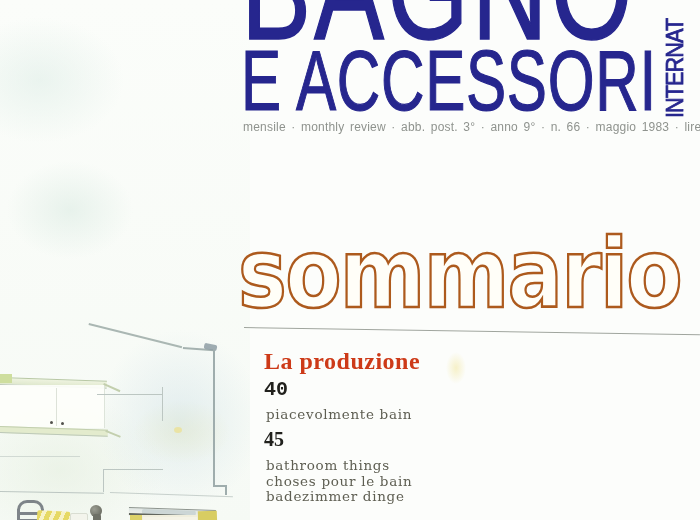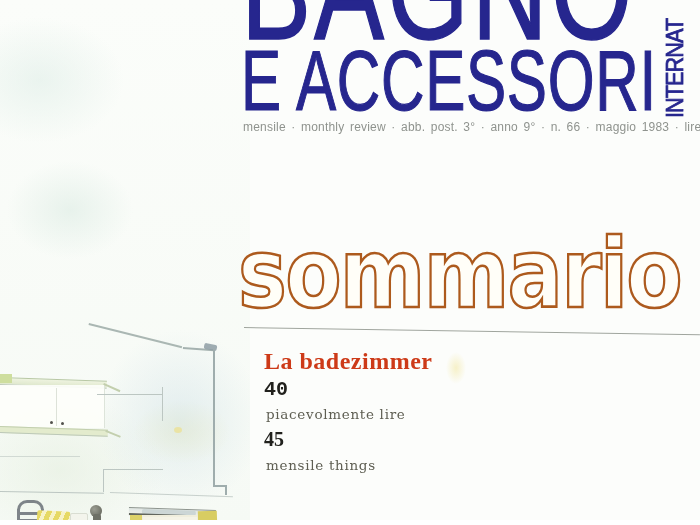--- a/index.html
+++ b/index.html
@@ -191,26 +191,28 @@
     <div class="abs title-vertical">INTERNAT</div>
     <div class="abs issue-line">mensile · monthly review · abb. post. 3° · anno 9° · n. 66 · maggio 1983 · lire 3.500</div>
   </header>
 
   <div class="abs sommario">sommario</div>
 
   <section>
     <div class="abs section-rule"></div>
     <div class="abs yellow-stain"></div>
 
-    <h2 class="abs section-title" style="margin:0;">La badezimmer</h2>
+    <h2 class="abs section-title" style="margin:0;">La produzione</h2>
 
     <div class="abs entry-page page-40">40</div>
     <div class="abs entry-text lines-40">
-      <div>piacevolmente lire</div>
+      <div>piacevolmente bain</div>
     </div>
 
     <div class="abs entry-page page-45">45</div>
     <div class="abs entry-text lines-45">
-      <div>mensile things</div>
+      <div>bathroom things</div>
+      <div>choses pour le bain</div>
+      <div>badezimmer dinge</div>
     </div>
   </section>
 
 </div>
 
 </body></html>

